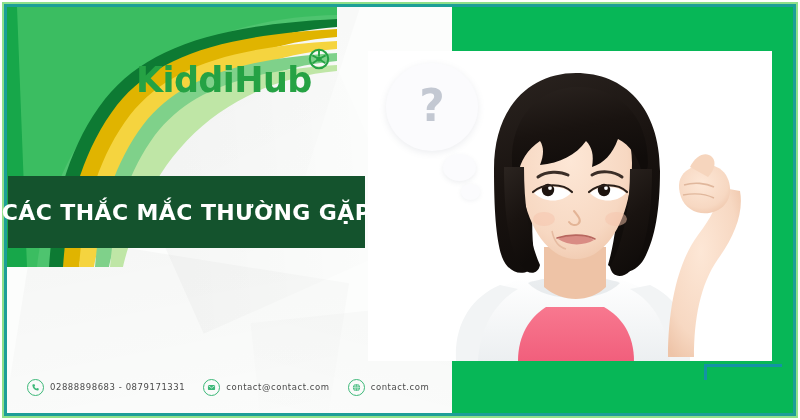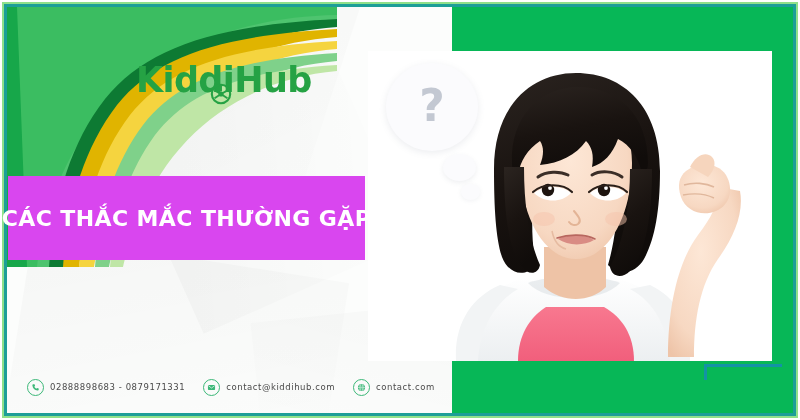--- a/index.html
+++ b/index.html
@@ -115,45 +115,43 @@
     box-sizing: border-box;
     opacity: .75;
   }
 
   
   .logo {
     position: absolute;
     left: 136px;
     top: 63px;
     display: flex;
-    align-items: center;
     z-index: 5;
-    flex-direction: column;
   }
   .logo-word {
     font-size: 35px;
     font-weight: bold;
     color: #25a244;
     letter-spacing: -0.6px;
     font-family: "DejaVu Sans", sans-serif;
     line-height: 1;
   }
   .logo-mark {
     margin-left: -5px;
     margin-top: -16px;
   }
 
   
   .title-banner {
     position: absolute;
     left: 8px;
     top: 176px;
     width: 357px;
-    height: 84px;
-    background: #d946ef;
+    height: 72px;
+    background: #14532d;
     display: flex;
     align-items: center;
     justify-content: center;
     z-index: 5;
   }
   .title-text {
     color: #ffffff;
     font-size: 22px;
     font-weight: bold;
     letter-spacing: 0.4px;
@@ -400,21 +398,21 @@
       <span class="ftext">02888898683 - 0879171331</span>
     </div>
 
     <div class="fitem">
       <span class="fico">
         <svg width="9" height="9" viewBox="0 0 24 24">
           <rect x="2.5" y="5.5" width="19" height="13" rx="2" fill="#3cb878"></rect>
           <path d="M3.5 7 L12 13.4 L20.5 7" stroke="#ffffff" stroke-width="1.8" fill="none"></path>
         </svg>
       </span>
-      <span class="ftext">contact@kiddihub.com</span>
+      <span class="ftext">contact@contact.com</span>
     </div>
 
     <div class="fitem">
       <span class="fico">
         <svg width="9" height="9" viewBox="0 0 24 24">
           <circle cx="12" cy="12" r="9.5" fill="#3cb878"></circle>
           <ellipse cx="12" cy="12" rx="4.2" ry="9.5" fill="none" stroke="#ffffff" stroke-width="1.3"></ellipse>
           <path d="M2.5 12 L21.5 12" stroke="#ffffff" stroke-width="1.3"></path>
           <path d="M4.4 7 C7.5 8.8 16.5 8.8 19.6 7" stroke="#ffffff" stroke-width="1.1" fill="none"></path>
           <path d="M4.4 17 C7.5 15.2 16.5 15.2 19.6 17" stroke="#ffffff" stroke-width="1.1" fill="none"></path>

